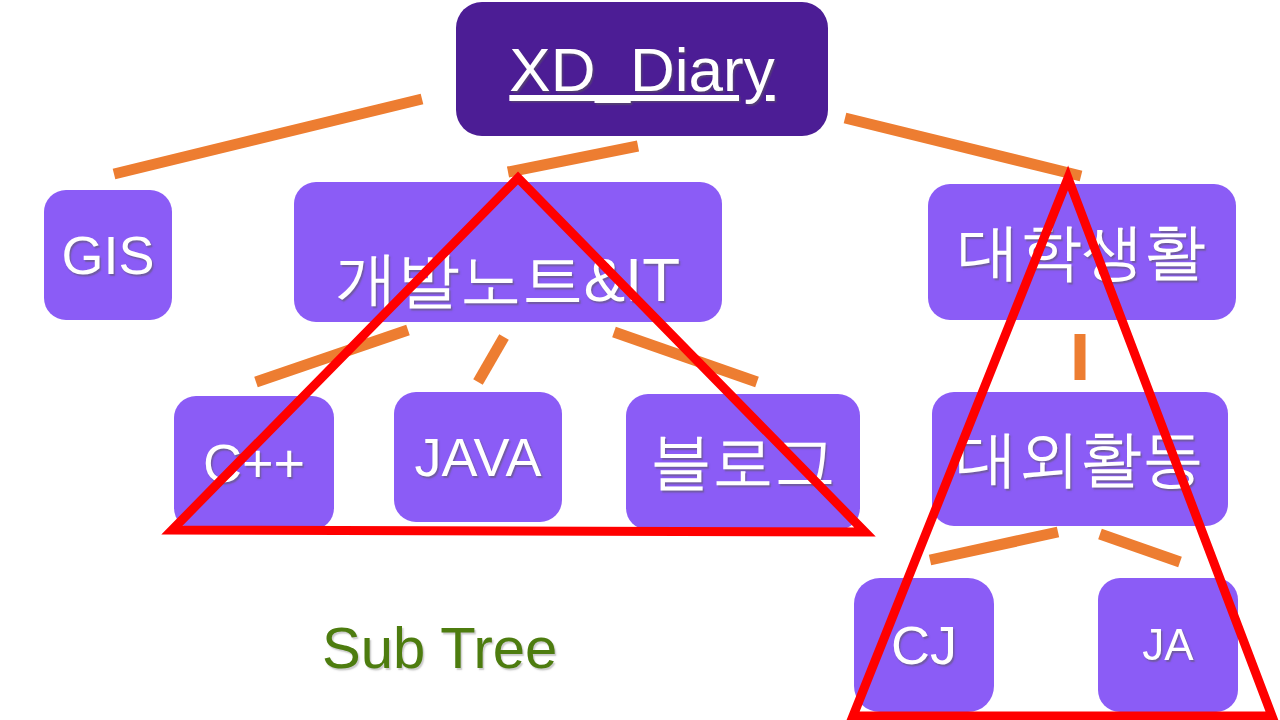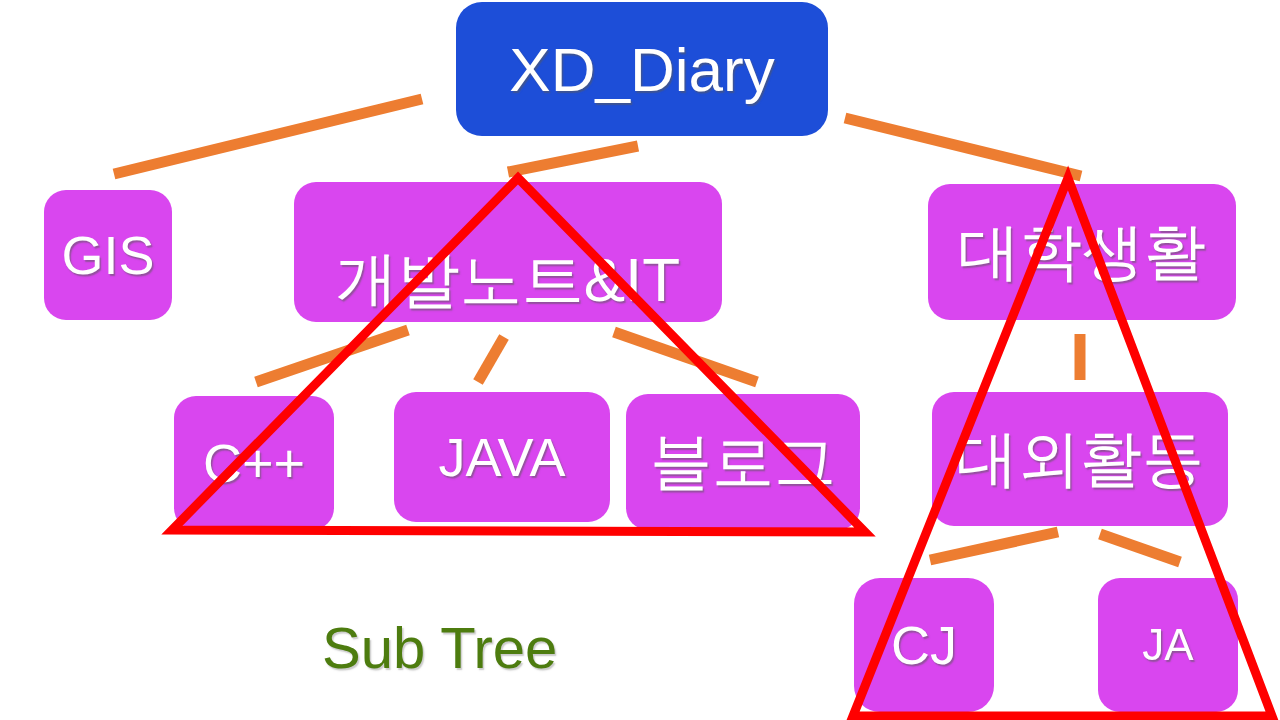--- a/index.html
+++ b/index.html
@@ -28,25 +28,26 @@
     white-space: nowrap;
     border-radius: 22px;
     font-family: "Liberation Sans", sans-serif;
     font-weight: 400;
     letter-spacing: 0px;
     text-shadow: 1.5px 1.5px 1.5px rgba(90,90,90,0.55);
     user-select: none;
     z-index: 2;
   }
   .node.root {
-    background: #1d4ed8;
+    background: #4c1d95;
     border-radius: 26px;
+    text-decoration: underline;
   }
   .node.child {
-    background: #d946ef;
+    background: #8b5cf6;
   }
   #edge-layer {
     position: absolute;
     left: 0;
     top: 0;
     width: 1280px;
     height: 720px;
     z-index: 1;
     pointer-events: none;
   }
@@ -94,21 +95,21 @@
       </div>
       <div class="node child" style="left: 294px; top: 182px; width: 428px; height: 140px; font-size: 62px; align-items: flex-end;">
         <span>개발노트&amp;IT</span>
       </div>
       <div class="node child" style="left: 928px; top: 184px; width: 308px; height: 136px; font-size: 62px;">
         <span>대학생활</span>
       </div>
       <div class="node child" style="left: 174px; top: 396px; width: 160px; height: 134px; font-size: 54px;">
         <span>C++</span>
       </div>
-      <div class="node child" style="left: 394px; top: 392px; width: 216px; height: 130px; font-size: 54px;">
+      <div class="node child" style="left: 394px; top: 392px; width: 168px; height: 130px; font-size: 54px;">
         <span>JAVA</span>
       </div>
       <div class="node child" style="left: 626px; top: 394px; width: 234px; height: 136px; font-size: 62px;">
         <span>블로그</span>
       </div>
       <div class="node child" style="left: 932px; top: 392px; width: 296px; height: 134px; font-size: 62px;">
         <span>대외활동</span>
       </div>
       <div class="node child" style="left: 854px; top: 578px; width: 140px; height: 134px; font-size: 54px; border-radius: 26px;">
         <span>CJ</span>

